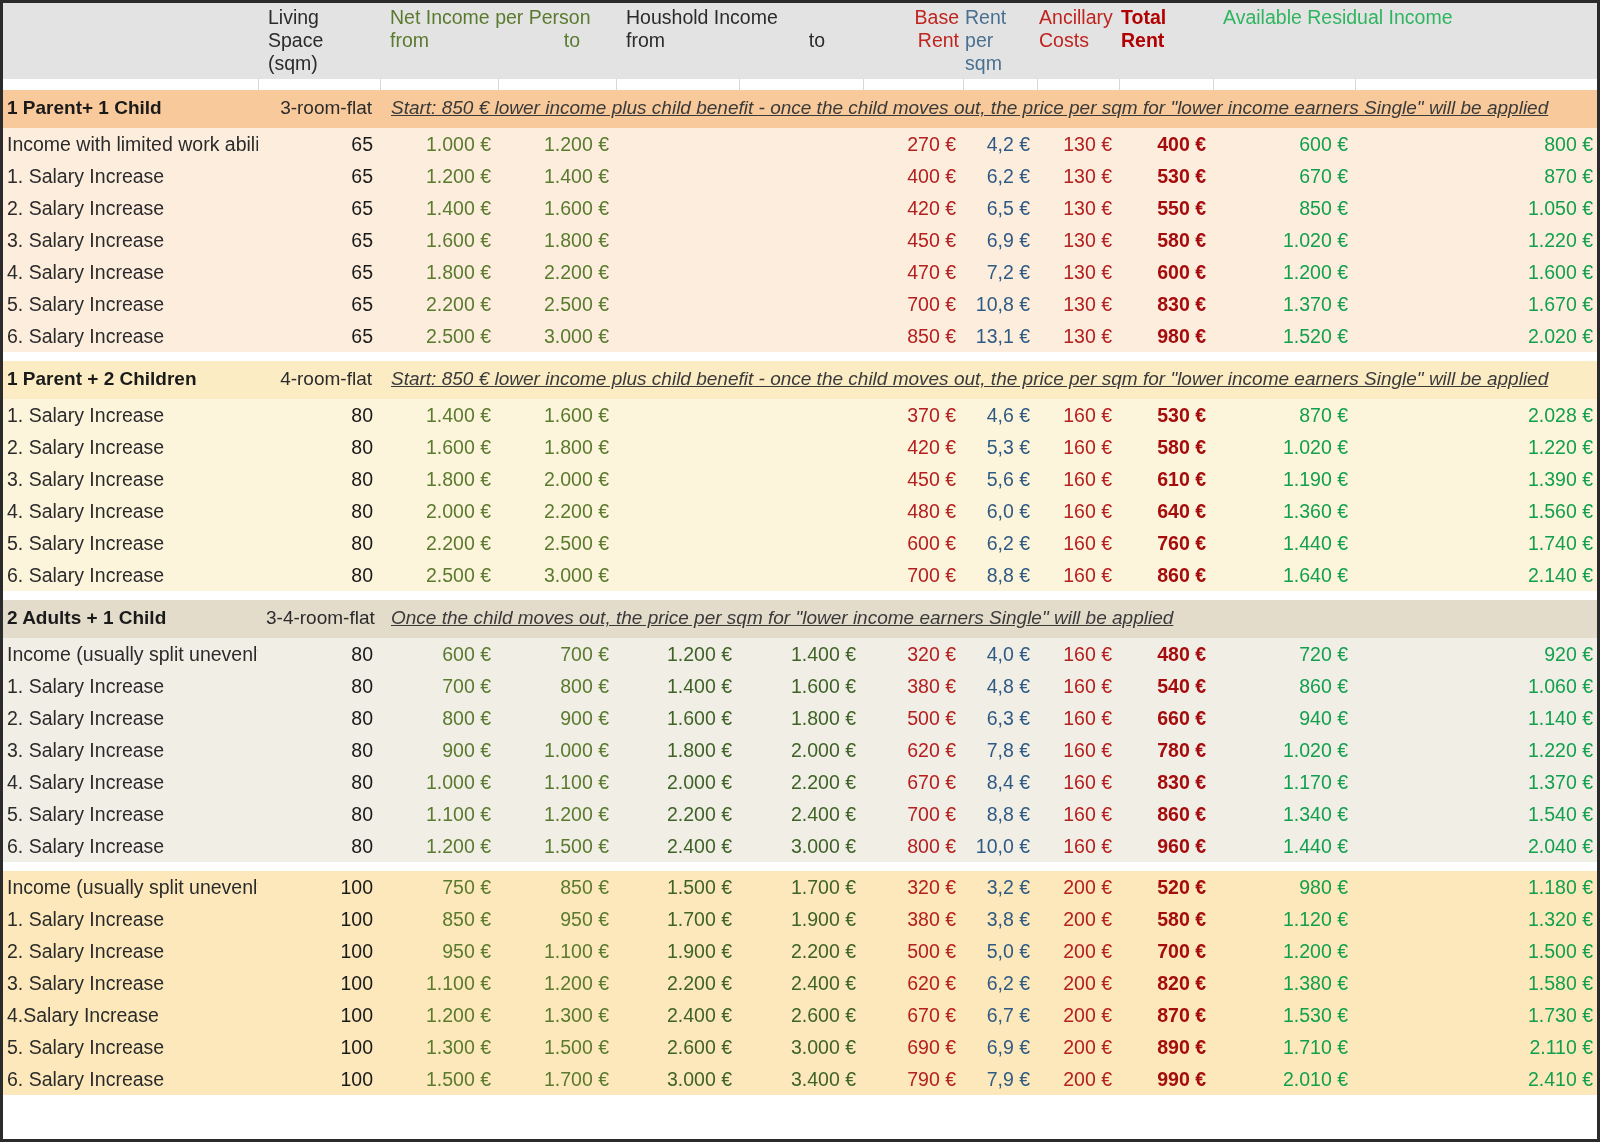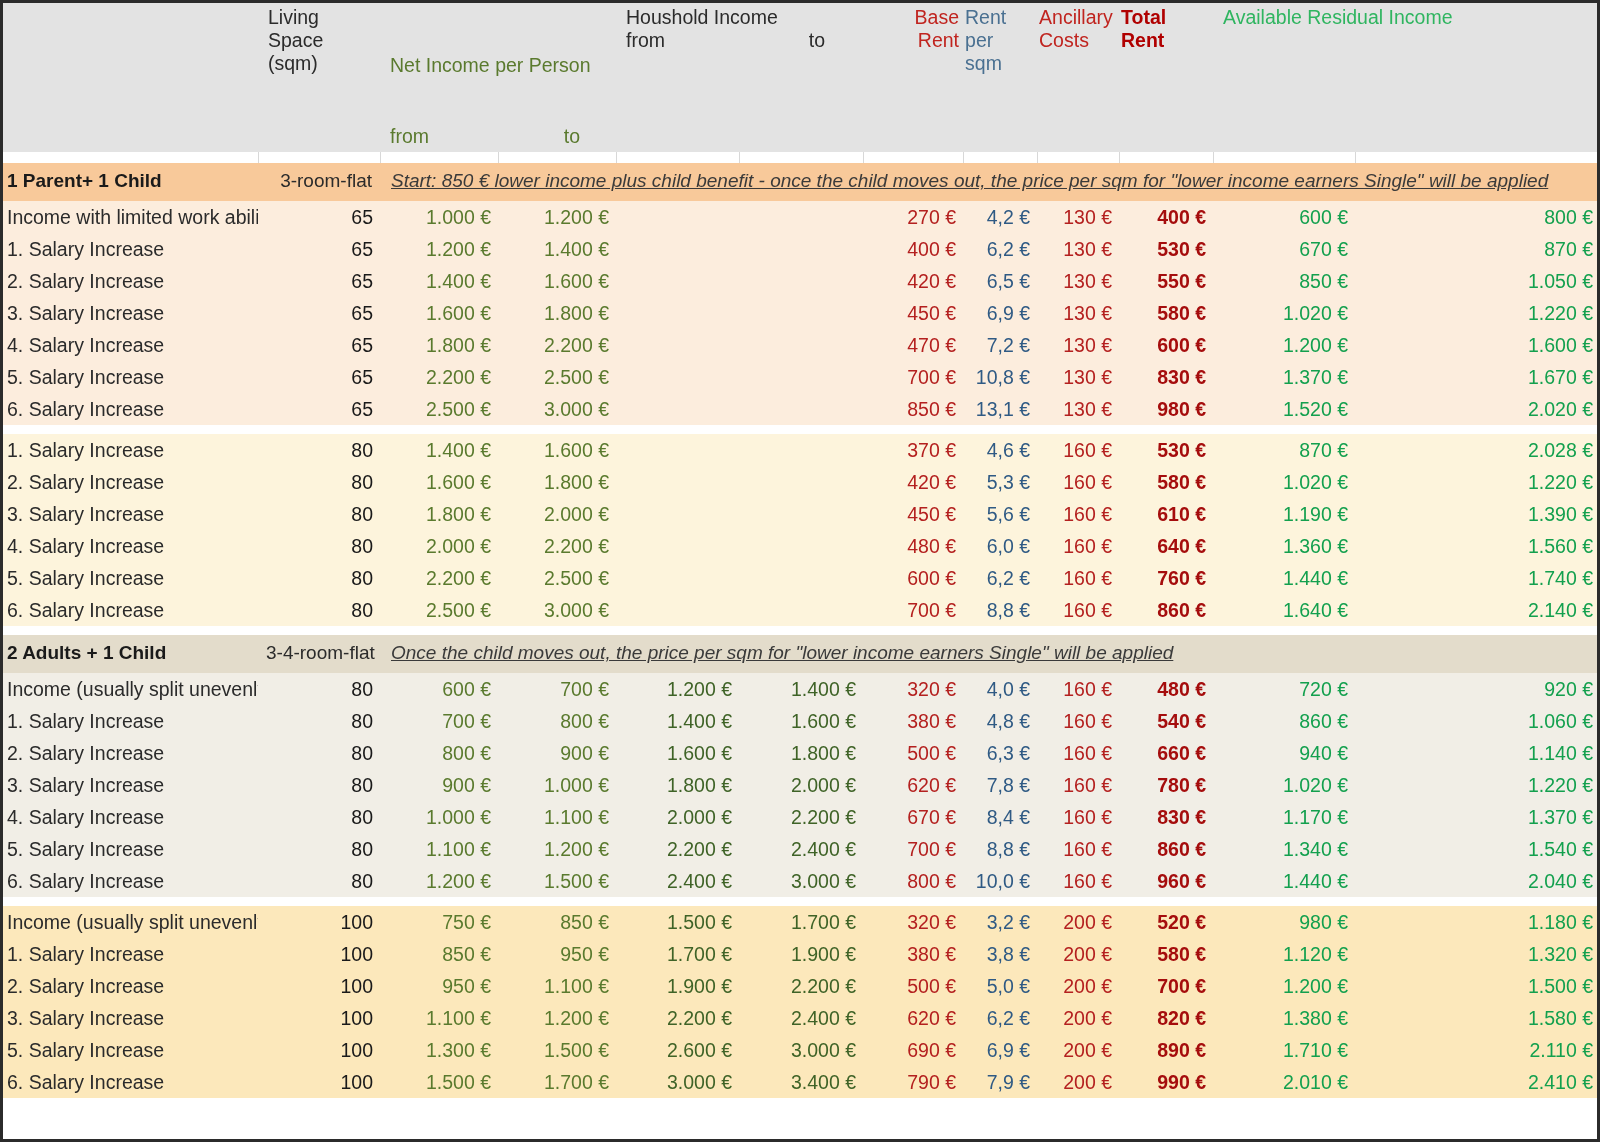--- a/index.html
+++ b/index.html
@@ -49,21 +49,21 @@
     vertical-align: top;
     padding: 6px 8px 4px 8px;
     height: 62px;
     line-height: 1.18;
     font-size: 19.5px;
     color: #2b2b2b;
     border: 0;
   }
   tr.header-row td.sp { padding-left: 10px; }
 
-  .hdr-green  { color: #5a7a2e; margin-top: 48px; }
+  .hdr-green  { color: #5a7a2e; }
   .hdr-red    { color: #c0241f; }
   .hdr-blue   { color: #4a7091; }
   .hdr-tot    { color: #b00000; font-weight: bold; }
   .hdr-resid  { color: #2fb560; }
   .hdr-dark   { color: #2b2b2b; }
   .hdr-sub    { display: block; }
 
   
   tr.gap-row td {
     height: 11px;
@@ -335,20 +335,25 @@
           <td></td>
           <td></td>
           <td></td>
           <td></td>
           <td></td>
           <td></td>
           <td></td>
           <td></td>
           <td></td>
         </tr>
+        <tr class="group-row blk-2">
+          <td class="grp-name" style="background: rgb(251, 236, 196);">1 Parent + 2 Children</td>
+          <td class="grp-flat" style="background: rgb(251, 236, 196);">4-room-flat</td>
+          <td class="grp-note" colspan="10" style="background: rgb(251, 236, 196);">Start: 850 € lower income plus child benefit - once the child moves out, the price per sqm for "lower income earners Single" will be applied</td>
+        </tr>
         <tr class="data-row blk-2">
           <td class="lbl" style="background: rgb(253, 244, 220);">1. Salary Increase</td>
           <td class="num sqm" style="background: rgb(253, 244, 220);">80</td>
           <td class="num inc" style="background: rgb(253, 244, 220);">1.400 €</td>
           <td class="num inc-last" style="background: rgb(253, 244, 220);">1.600 €</td>
           <td class="num hh" style="background: rgb(253, 244, 220);"></td>
           <td class="num hh-last" style="background: rgb(253, 244, 220);"></td>
           <td class="num base" style="background: rgb(253, 244, 220);">370 €</td>
           <td class="num psqm" style="background: rgb(253, 244, 220);">4,6 €</td>
           <td class="num anc" style="background: rgb(253, 244, 220);">160 €</td>
@@ -607,20 +612,34 @@
           <td class="num hh" style="background: rgb(252, 232, 187);">2.200 €</td>
           <td class="num hh-last" style="background: rgb(252, 232, 187);">2.400 €</td>
           <td class="num base" style="background: rgb(252, 232, 187);">620 €</td>
           <td class="num psqm" style="background: rgb(252, 232, 187);">6,2 €</td>
           <td class="num anc" style="background: rgb(252, 232, 187);">200 €</td>
           <td class="num tot" style="background: rgb(252, 232, 187);">820 €</td>
           <td class="num res" style="background: rgb(252, 232, 187);">1.380 €</td>
           <td class="num res-last" style="background: rgb(252, 232, 187);">1.580 €</td>
         </tr>
         <tr class="data-row blk-4">
+          <td class="lbl" style="background: rgb(252, 232, 187);">4.Salary Increase</td>
+          <td class="num sqm" style="background: rgb(252, 232, 187);">100</td>
+          <td class="num inc" style="background: rgb(252, 232, 187);">1.200 €</td>
+          <td class="num inc-last" style="background: rgb(252, 232, 187);">1.300 €</td>
+          <td class="num hh" style="background: rgb(252, 232, 187);">2.400 €</td>
+          <td class="num hh-last" style="background: rgb(252, 232, 187);">2.600 €</td>
+          <td class="num base" style="background: rgb(252, 232, 187);">670 €</td>
+          <td class="num psqm" style="background: rgb(252, 232, 187);">6,7 €</td>
+          <td class="num anc" style="background: rgb(252, 232, 187);">200 €</td>
+          <td class="num tot" style="background: rgb(252, 232, 187);">870 €</td>
+          <td class="num res" style="background: rgb(252, 232, 187);">1.530 €</td>
+          <td class="num res-last" style="background: rgb(252, 232, 187);">1.730 €</td>
+        </tr>
+        <tr class="data-row blk-4">
           <td class="lbl" style="background: rgb(252, 232, 187);">5. Salary Increase</td>
           <td class="num sqm" style="background: rgb(252, 232, 187);">100</td>
           <td class="num inc" style="background: rgb(252, 232, 187);">1.300 €</td>
           <td class="num inc-last" style="background: rgb(252, 232, 187);">1.500 €</td>
           <td class="num hh" style="background: rgb(252, 232, 187);">2.600 €</td>
           <td class="num hh-last" style="background: rgb(252, 232, 187);">3.000 €</td>
           <td class="num base" style="background: rgb(252, 232, 187);">690 €</td>
           <td class="num psqm" style="background: rgb(252, 232, 187);">6,9 €</td>
           <td class="num anc" style="background: rgb(252, 232, 187);">200 €</td>
           <td class="num tot" style="background: rgb(252, 232, 187);">890 €</td>

